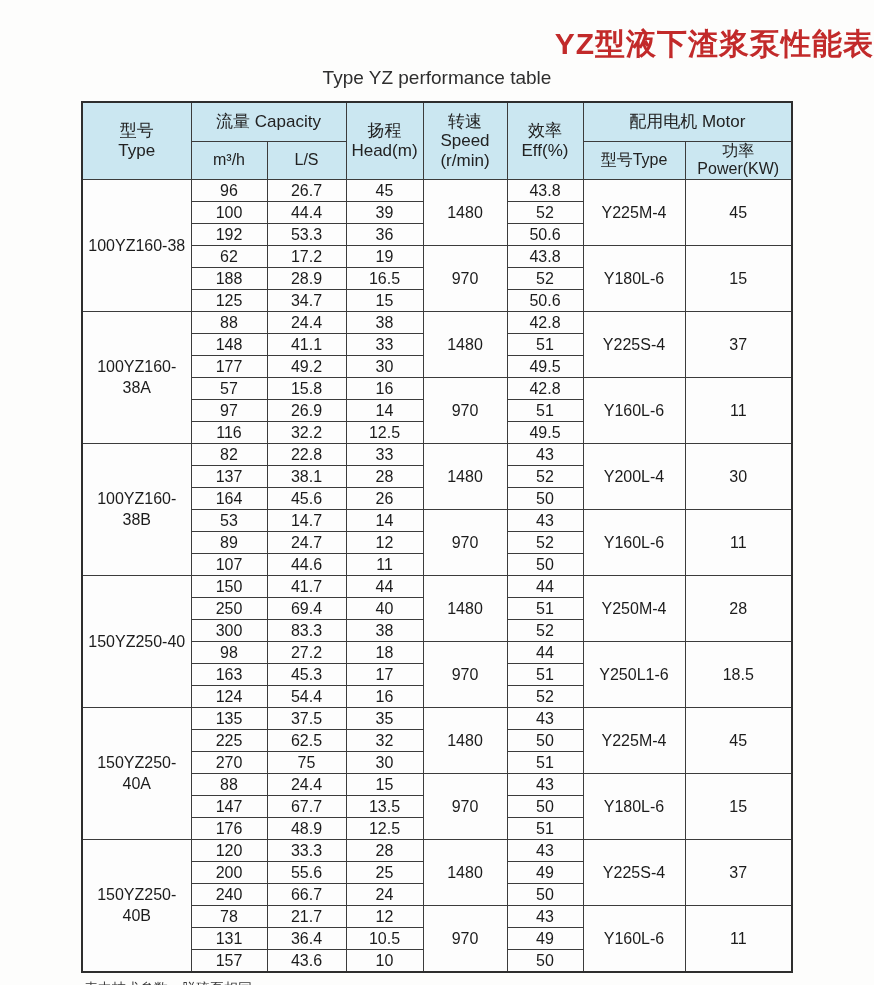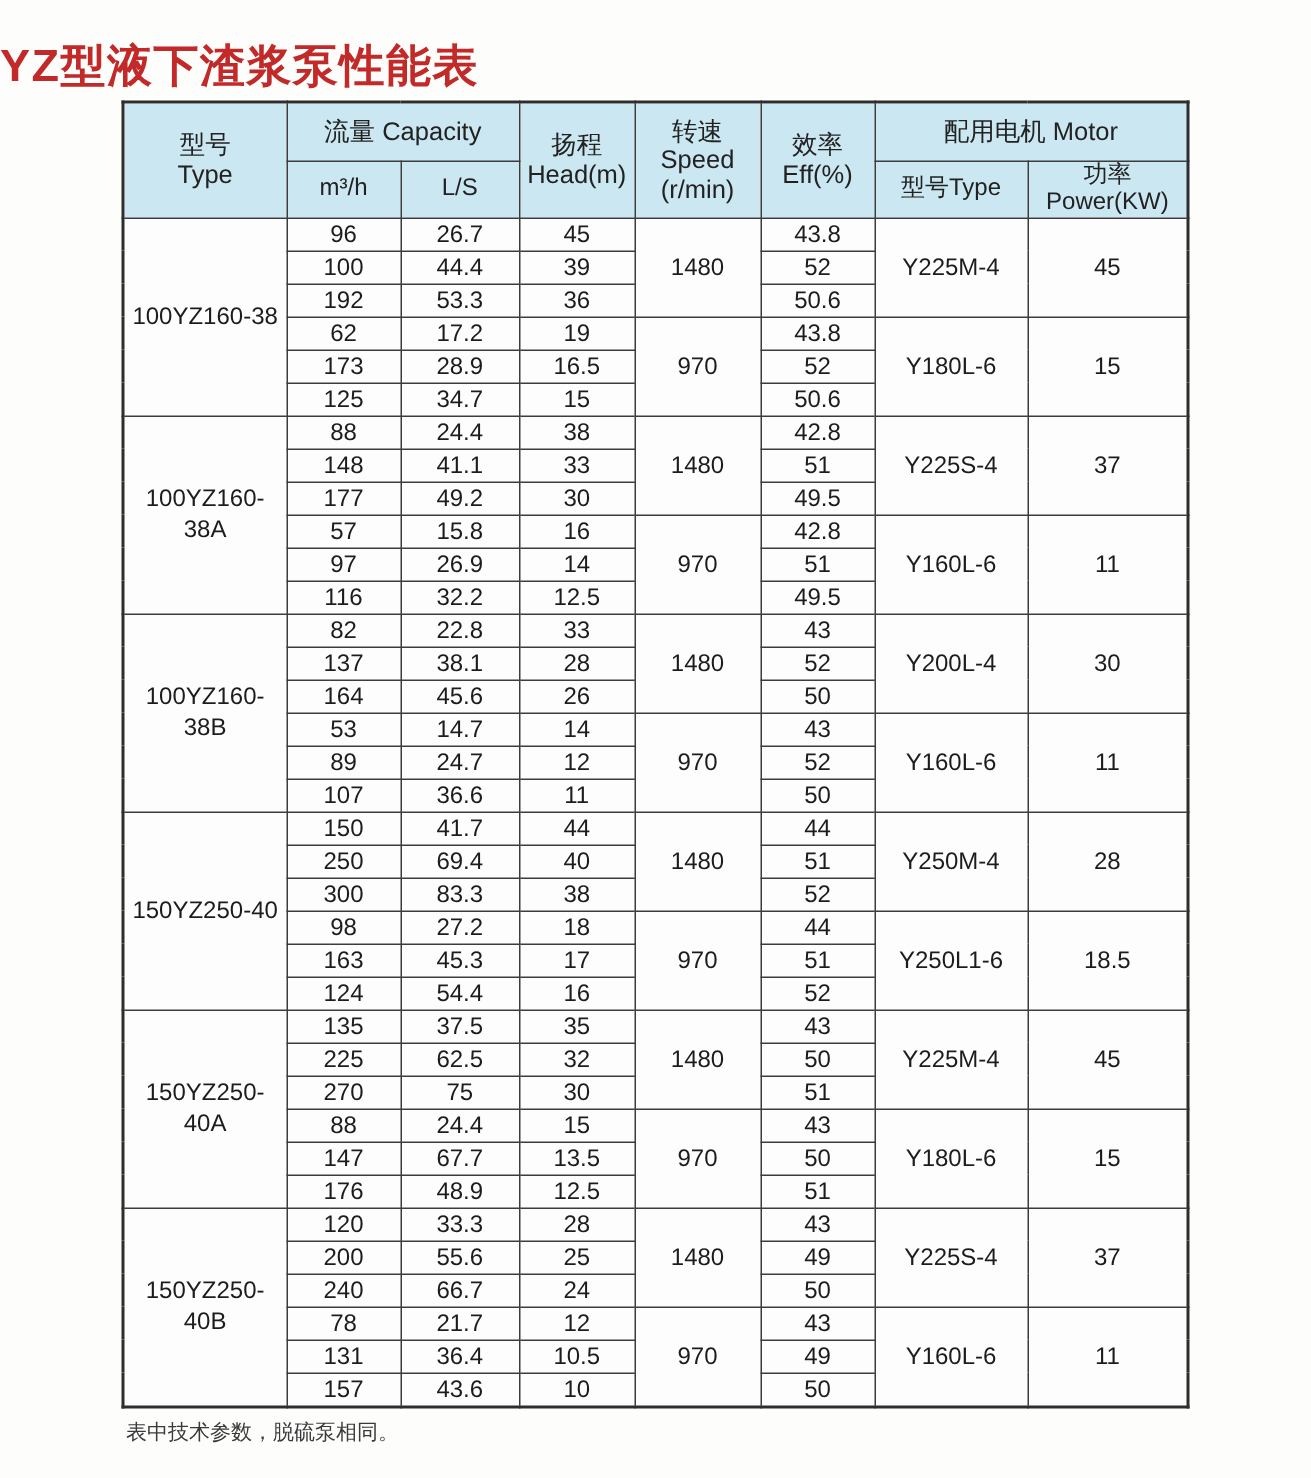--- a/index.html
+++ b/index.html
@@ -6,21 +6,21 @@
   body{
     width:874px;height:985px;
     background:#fdfdfc;
     font-family:"Liberation Sans","DejaVu Sans",sans-serif;
     color:#1f1f1f;
     overflow:hidden;
   }
   .page{width:874px;height:985px;position:relative;}
   .title{
     margin:24px 0 2px 0;
-    text-align:left;
+    text-align:right;
     font-size:30px;
     font-weight:bold;
     letter-spacing:1px;
     color:#c22a2a;
   }
   .subtitle{
     text-align:center;
     font-size:19px;
     color:#2e2e2e;
     margin:2px 0 12px 0;
@@ -65,20 +65,21 @@
     font-size:14px;
     color:#3a3a3a;
   }
 </style>
 </head>
 <body>
 
 <div class="page">
 
   <div class="title">YZ型液下渣浆泵性能表</div>
+  <div class="subtitle">Type YZ performance table</div>
 
   <table class="perf">
     <colgroup>
       <col style="width:109px">
         <col style="width:76px">
         <col style="width:79px">
         <col style="width:77px">
       <col style="width:84px">
         <col style="width:76px">
         <col style="width:102px">
@@ -131,21 +132,21 @@
         <tr>
           <td>62</td>
           <td>17.2</td>
           <td>19</td>
           <td rowspan="3">970</td>
           <td>43.8</td>
           <td rowspan="3">Y180L-6</td>
           <td rowspan="3">15</td>
         </tr>
         <tr>
-          <td>173</td>
+          <td>188</td>
           <td>28.9</td>
           <td>16.5</td>
           <td>52</td>
         </tr>
         <tr>
           <td>125</td>
           <td>34.7</td>
           <td>15</td>
           <td>50.6</td>
         </tr>
@@ -224,21 +225,21 @@
           <td rowspan="3">11</td>
         </tr>
         <tr>
           <td>89</td>
           <td>24.7</td>
           <td>12</td>
           <td>52</td>
         </tr>
         <tr>
           <td>107</td>
-          <td>36.6</td>
+          <td>44.6</td>
           <td>11</td>
           <td>50</td>
         </tr>
         <tr class="group-start">
           <td rowspan="6" class="cell-model">150YZ250-40</td>
           <td>150</td>
           <td>41.7</td>
           <td>44</td>
           <td rowspan="3">1480</td>
           <td>44</td>

